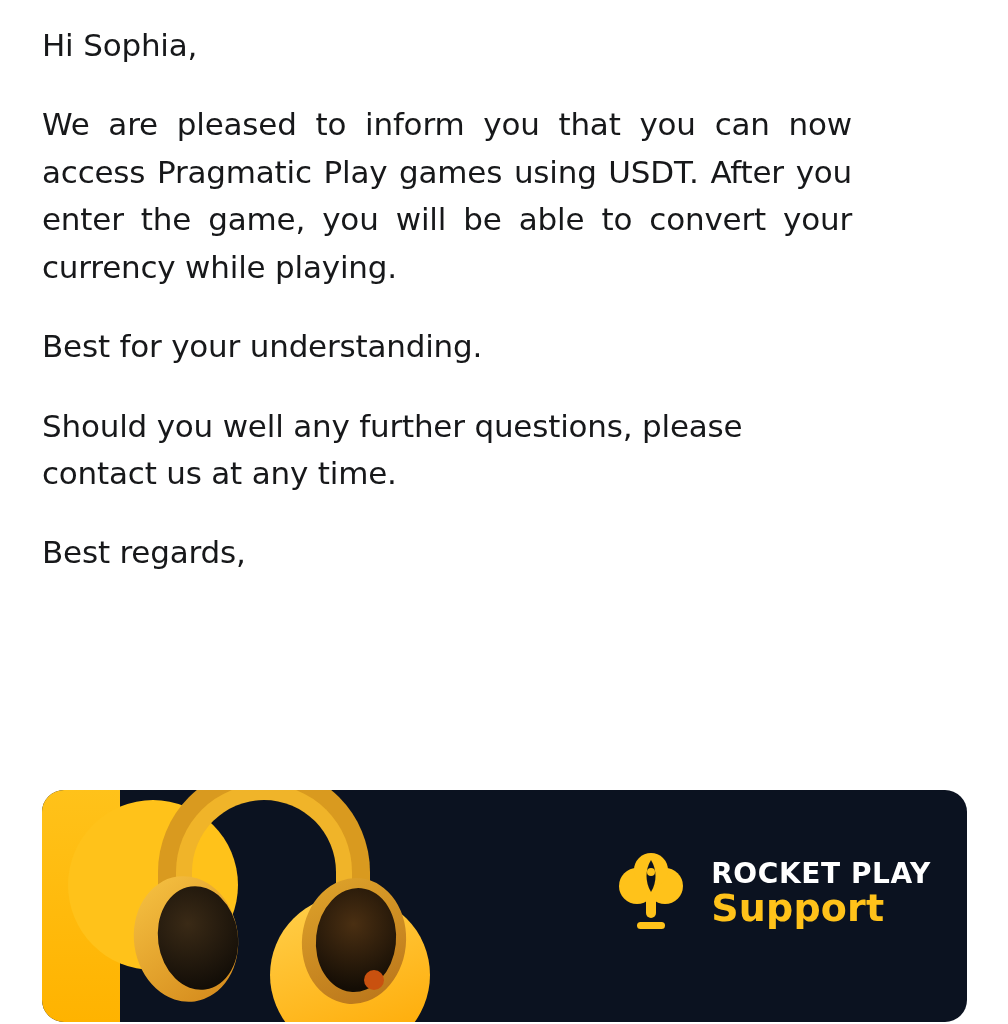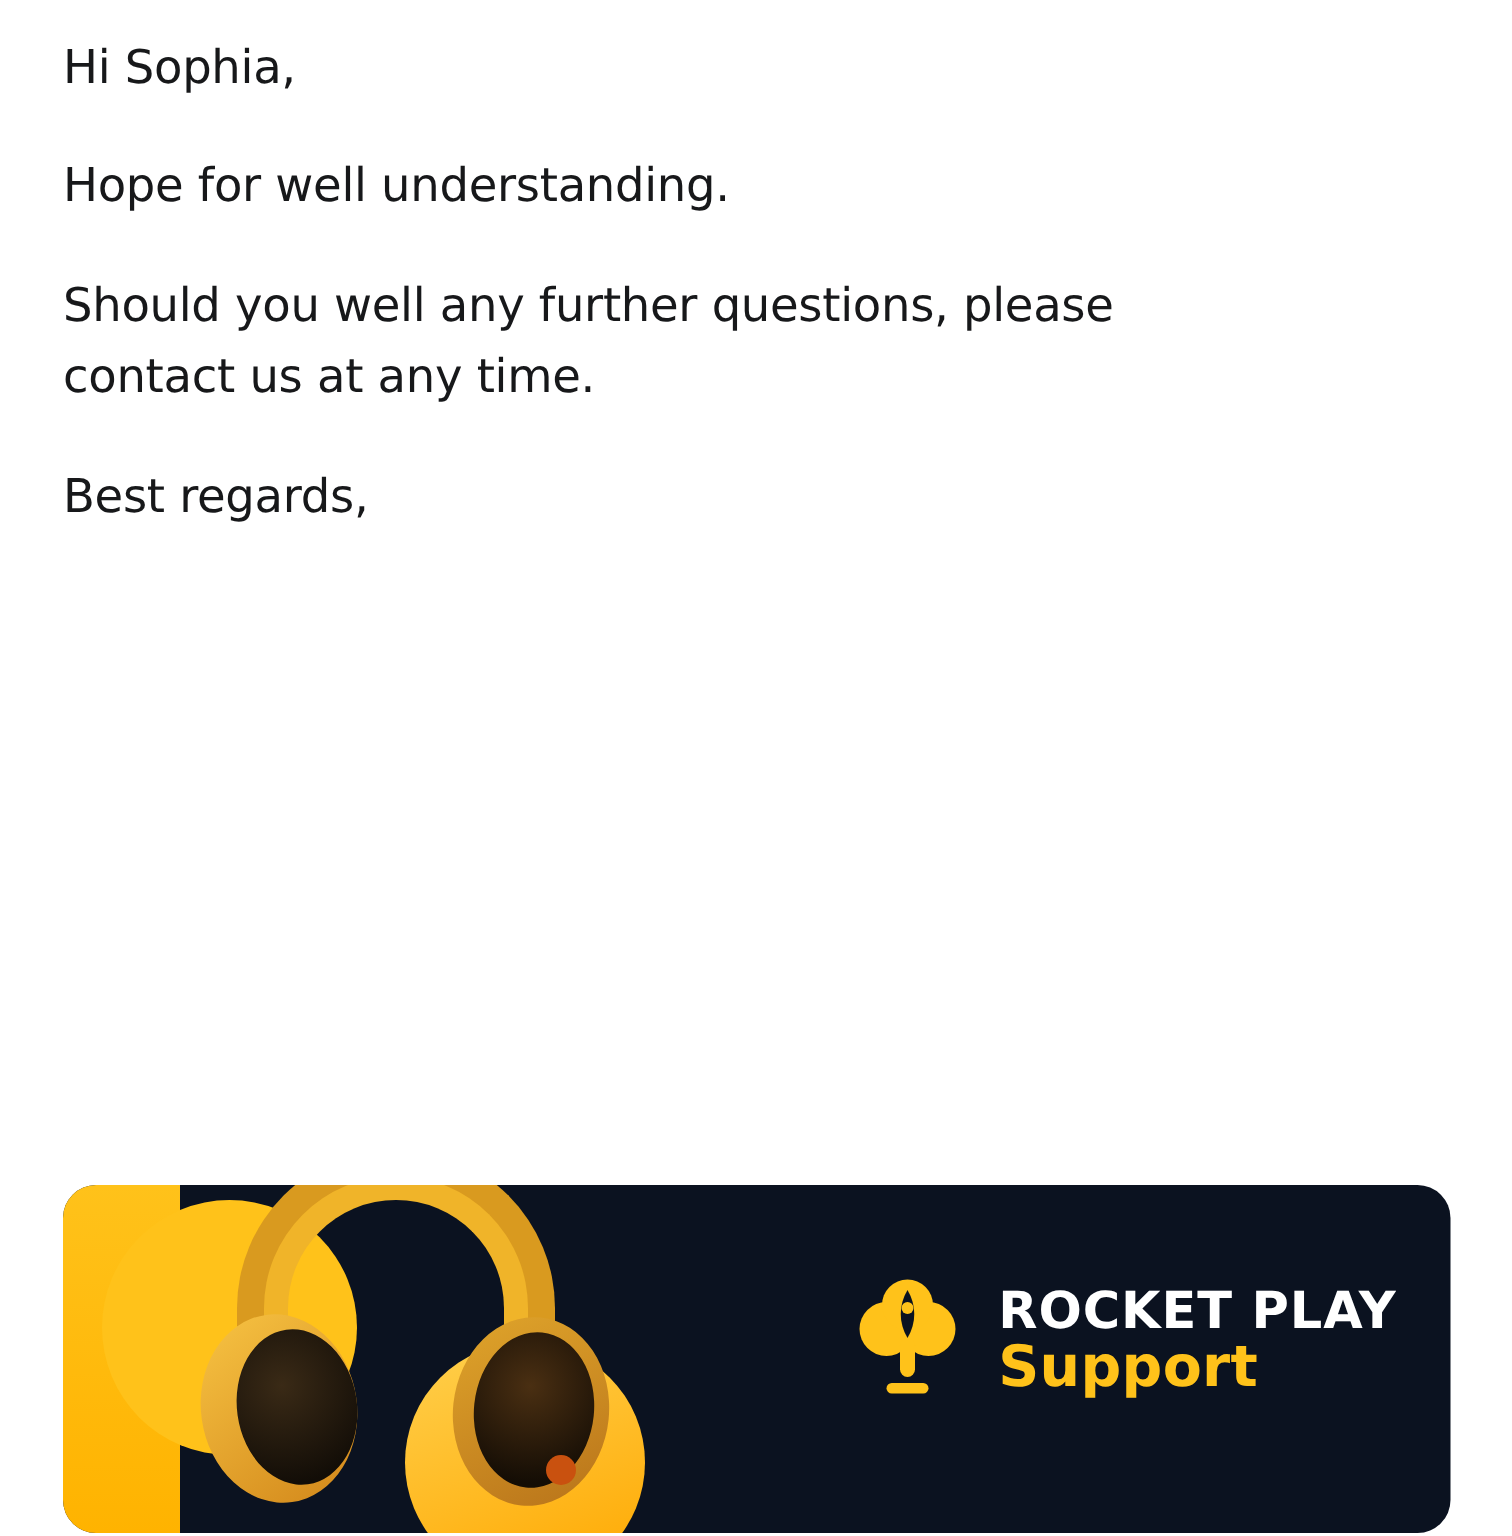--- a/index.html
+++ b/index.html
@@ -149,40 +149,41 @@
     height: 84px;
     position: relative;
     flex: none;
   }
   .logo-text {
     display: flex;
     flex-direction: column;
     line-height: 1.02;
   }
   .logo-title {
-    font-size: 34px;
+    font-size: 28px;
     font-weight: bold;
     color: #ffffff;
     letter-spacing: 0.6px;
   }
   .logo-sub {
     font-size: 38px;
     font-weight: bold;
     color: #ffc21a;
     letter-spacing: 0.2px;
   }
 </style>
 </head>
 <body>
 
 <div class="page">
 
   <div class="body-text">
     <p class="para">Hi Sophia,</p>
-    <p class="para">Hope for well understanding.</p>
+    <p class="para justified">We are pleased to inform you that you can now access Pragmatic Play games using USDT.  After you enter the game, you will be able to convert your currency while playing.</p>
+    <p class="para">Best for your understanding.</p>
     <p class="para">Should you well any further questions, please contact us at any time.</p>
     <p class="para">Best regards,</p>
   </div>
 
   <div class="signature-banner">
     <div class="banner-yellow-block"></div>
     <div class="banner-yellow-circle"></div>
     <div class="banner-yellow-circle2"></div>
 
     <div class="headphones">

